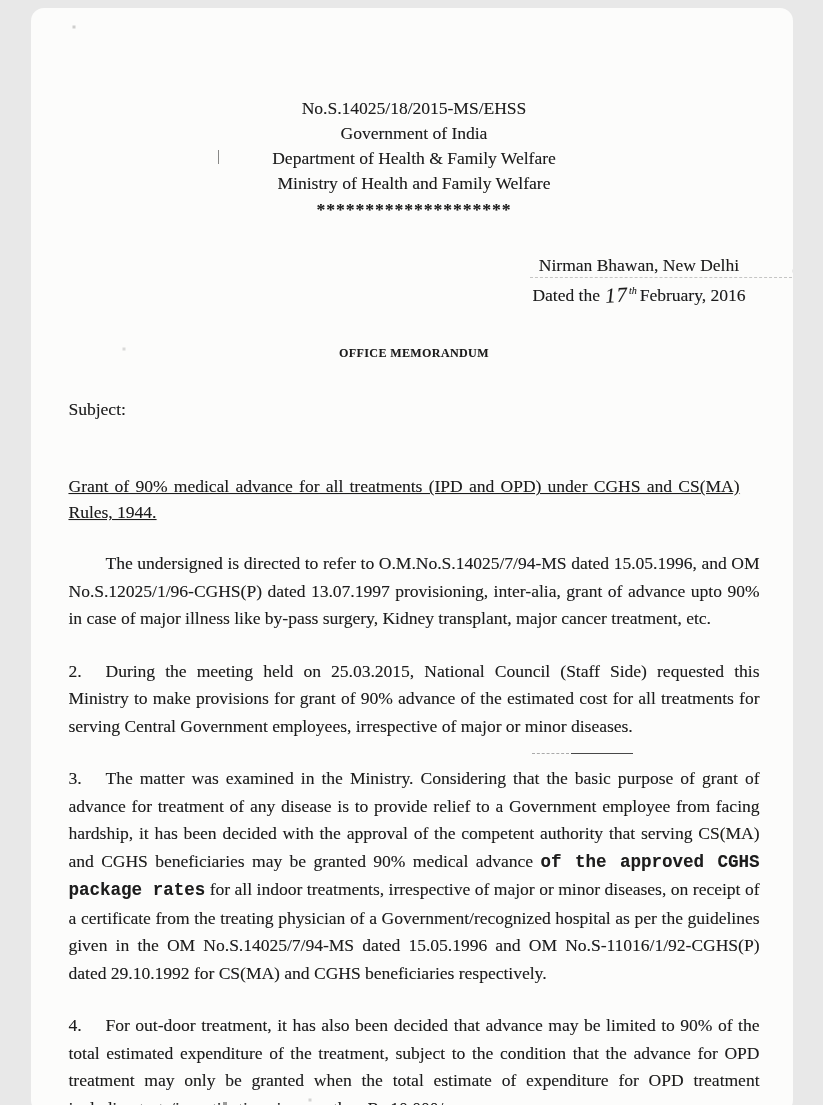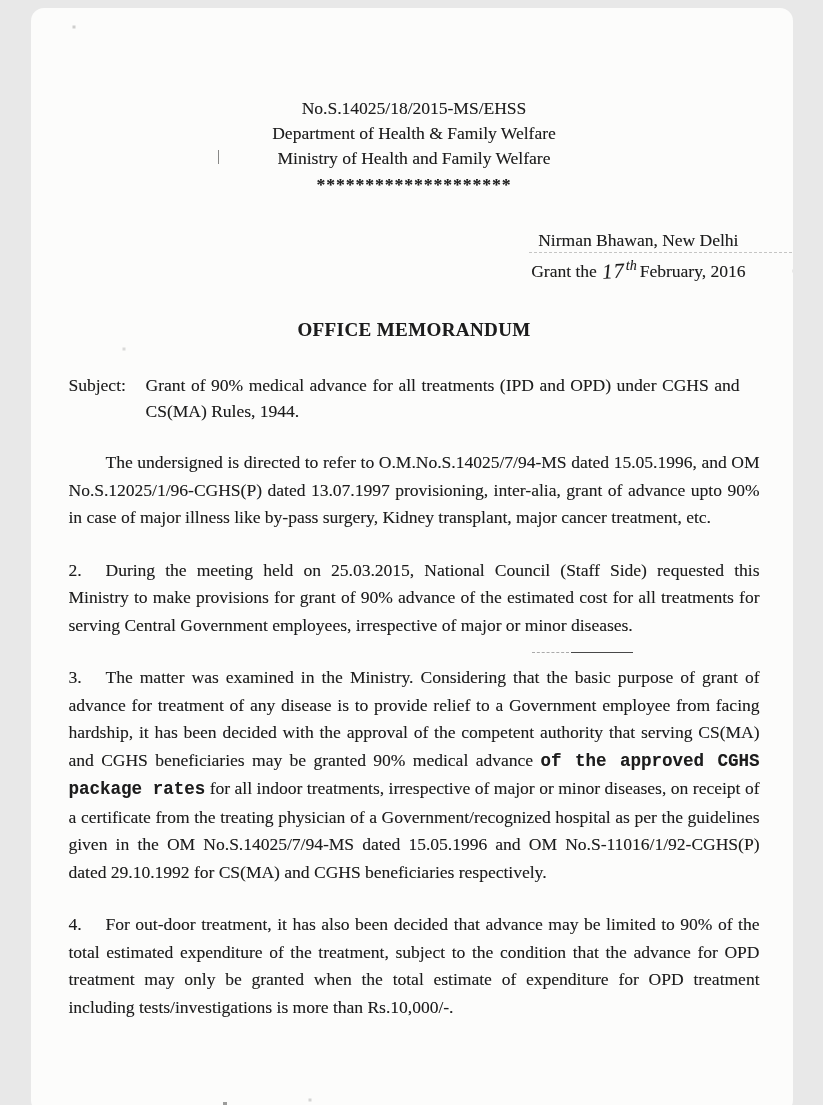--- a/index.html
+++ b/index.html
@@ -55,48 +55,50 @@
   }
   .hand-day {
     display: inline-block;
     font-size: 21px;
     font-style: italic;
     transform: rotate(-4deg) translateY(1px);
     margin: 0 1px 0 5px;
     letter-spacing: 1px;
   }
   .hand-sup {
-    font-size: 14px;
+    font-size: 10px;
     font-style: italic;
     vertical-align: super;
     margin-right: 3px;
   }
 
   
   .memo-title {
     margin: 32px 0 0 0;
     text-align: center;
-    font-size: 19px;
+    font-size: 12px;
     font-weight: bold;
     letter-spacing: 0.4px;
   }
 
   
   .subject-row {
     display: flex;
     margin-top: 29px;
     padding-right: 20px;
     line-height: 26px;
+    flex-direction: column;
   }
   .subject-label {
     flex: 0 0 77px;
   }
   .subject-text {
     flex: 1;
     text-align: justify;
+    text-decoration: underline;
   }
 
   
   .para {
     margin: 25px 0 0 0;
     text-align: justify;
   }
   .para.first-indent {
     text-indent: 37px;
   }
@@ -149,28 +151,29 @@
 </head>
 <body>
 
 <div class="page">
 
   <div class="scan-mark-vertical"></div>
   <div class="scan-specks"></div>
 
   <div class="header">
     <div>No.S.14025/18/2015-MS/EHSS</div>
+    <div>Government of India</div>
     <div>Department of Health &amp; Family Welfare</div>
     <div>Ministry of Health and Family Welfare</div>
     <div class="stars">********************</div>
   </div>
 
   <div class="address-block">
     <div class="place-line">Nirman Bhawan, New Delhi</div>
-    <div class="date-line"><span>Grant the</span><span class="hand-day">17</span><span class="hand-sup">th</span><span>February, 2016</span></div>
+    <div class="date-line"><span>Dated the</span><span class="hand-day">17</span><span class="hand-sup">th</span><span>February, 2016</span></div>
   </div>
 
   <h1 class="memo-title">OFFICE MEMORANDUM</h1>
 
   <div class="subject-row">
     <span class="subject-label">Subject:</span>
     <span class="subject-text">Grant of 90% medical advance for all treatments (IPD and OPD) under CGHS and CS(MA) Rules, 1944.</span>
   </div>
 
   <p class="para first-indent">The undersigned is directed to refer to O.M.No.S.14025/7/94-MS dated 15.05.1996, and OM No.S.12025/1/96-CGHS(P) dated 13.07.1997 provisioning, inter-alia, grant of advance upto 90% in case of major illness like by-pass surgery, Kidney transplant, major cancer treatment, etc.</p>

